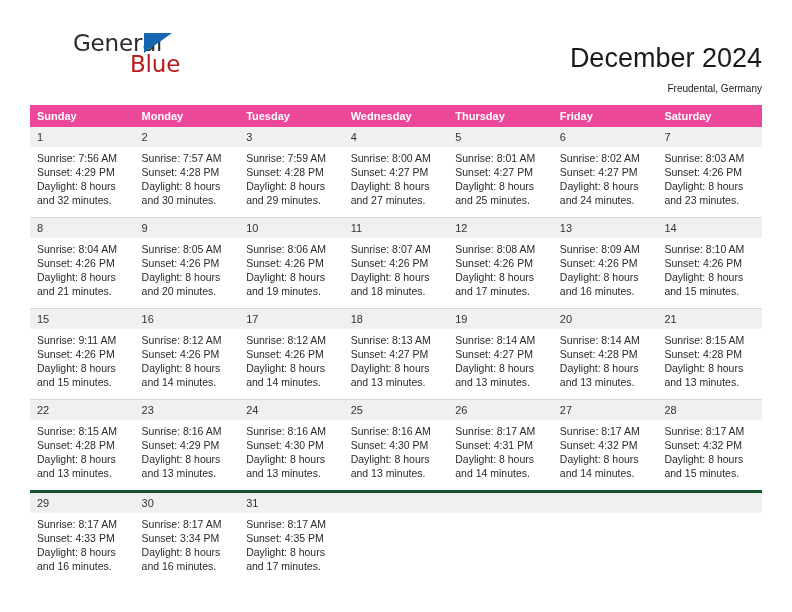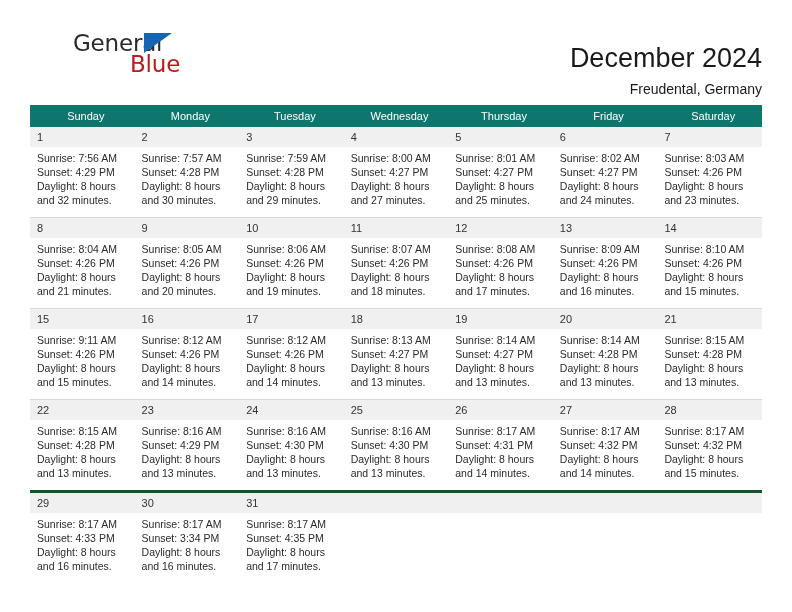--- a/index.html
+++ b/index.html
@@ -71,42 +71,42 @@
     text-align: right;
   }
   .cal-title {
     font-size: 27px;
     color: #1a1a1a;
     font-weight: normal;
     line-height: 32px;
     white-space: nowrap;
   }
   .cal-subtitle {
-    font-size: 14px;
+    font-size: 10px;
     color: #1a1a1a;
     line-height: 20px;
     margin-top: 5px;
     white-space: nowrap;
   }
 
   
   .calendar {
     position: absolute;
     left: 30px;
     top: 105px;
     width: 732px;
     border-collapse: collapse;
     table-layout: fixed;
   }
   .calendar th {
-    background: #0f766e;
+    background: #ec4899;
     color: #ffffff;
     font-size: 11px;
-    font-weight: normal;
-    text-align: center;
+    font-weight: bold;
+    text-align: left;
     padding: 5px 0 5px 7px;
     height: 11px;
     border: none;
   }
   .calendar td {
     vertical-align: top;
     padding: 0;
     border: none;
     width: 104.5px;
   }

